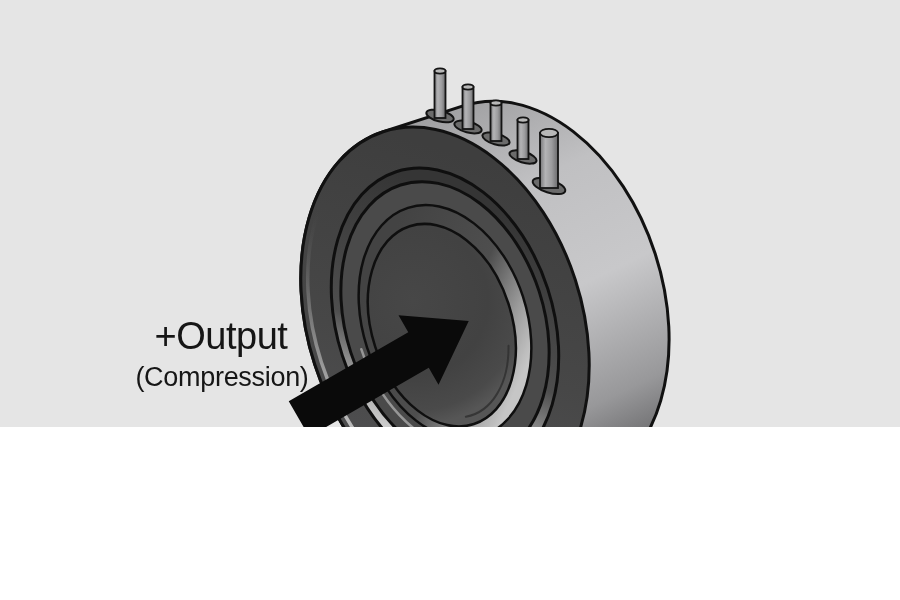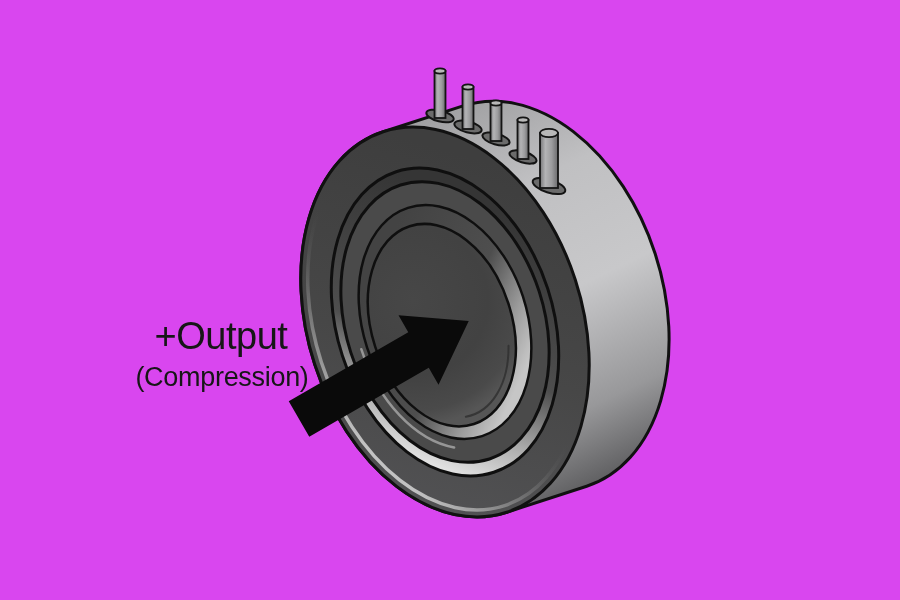--- a/index.html
+++ b/index.html
@@ -1,20 +1,20 @@
 <!DOCTYPE html>
 <html><head>
 <meta charset="utf-8">
 <style>
   html, body { margin: 0; padding: 0; background: #ffffff; }
   .stage {
     position: relative;
     width: 900px;
-    height: 600px;
-    background: #d946ef;
+    height: 427px;
+    background: #e5e5e5;
     overflow: hidden;
     font-family: "Liberation Sans", "DejaVu Sans", sans-serif;
     text-decoration: underline;
   }
   .stage svg { position: absolute; left: 0; top: 0; }
   .lbl-lg {
     font-family: "Liberation Sans", "DejaVu Sans", sans-serif;
     font-size: 38px;
     font-weight: 400;
     letter-spacing: -0.5px;

